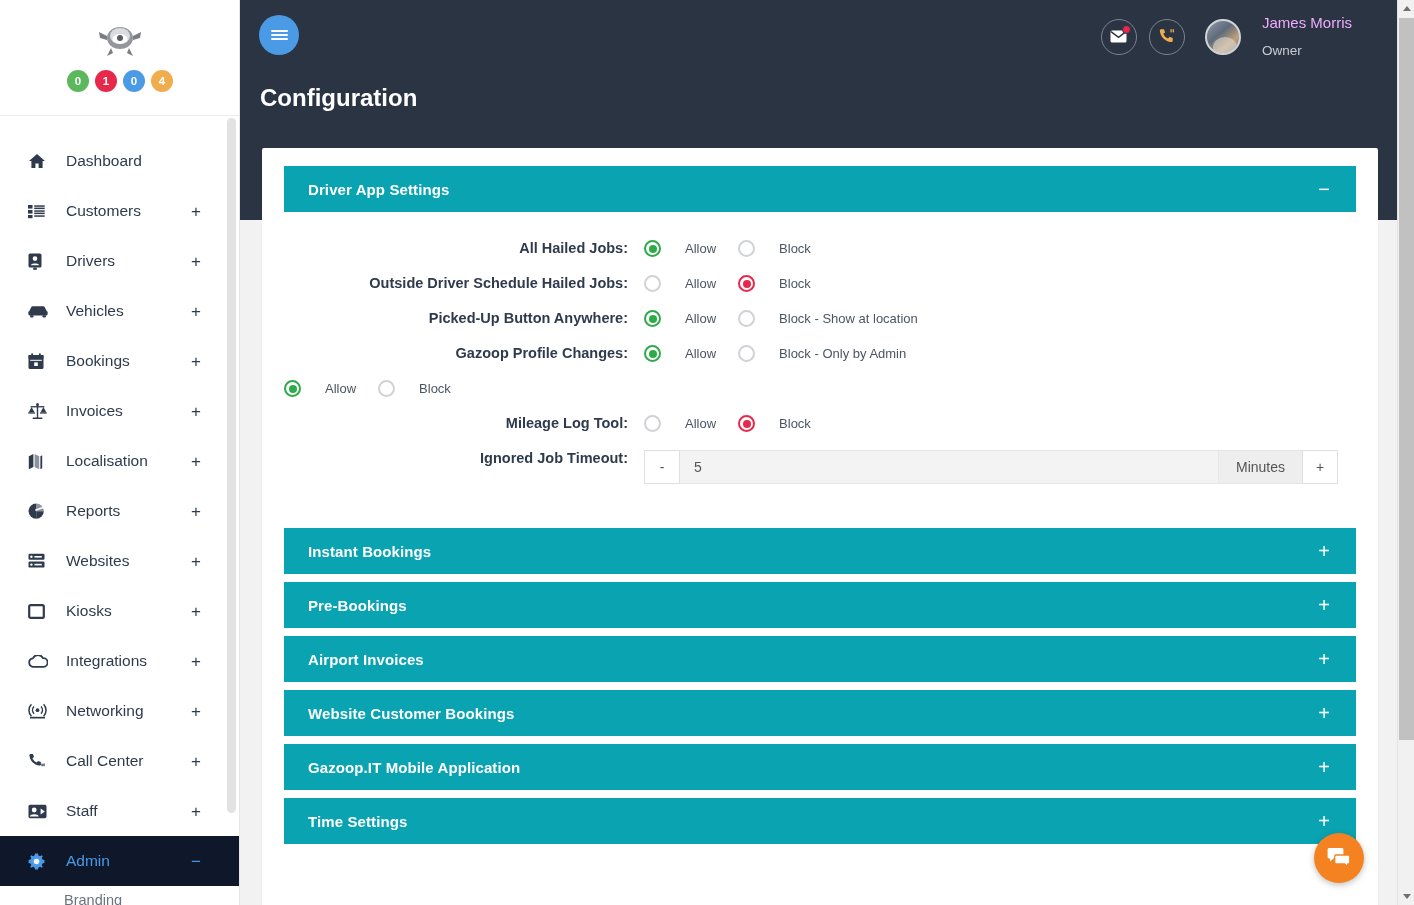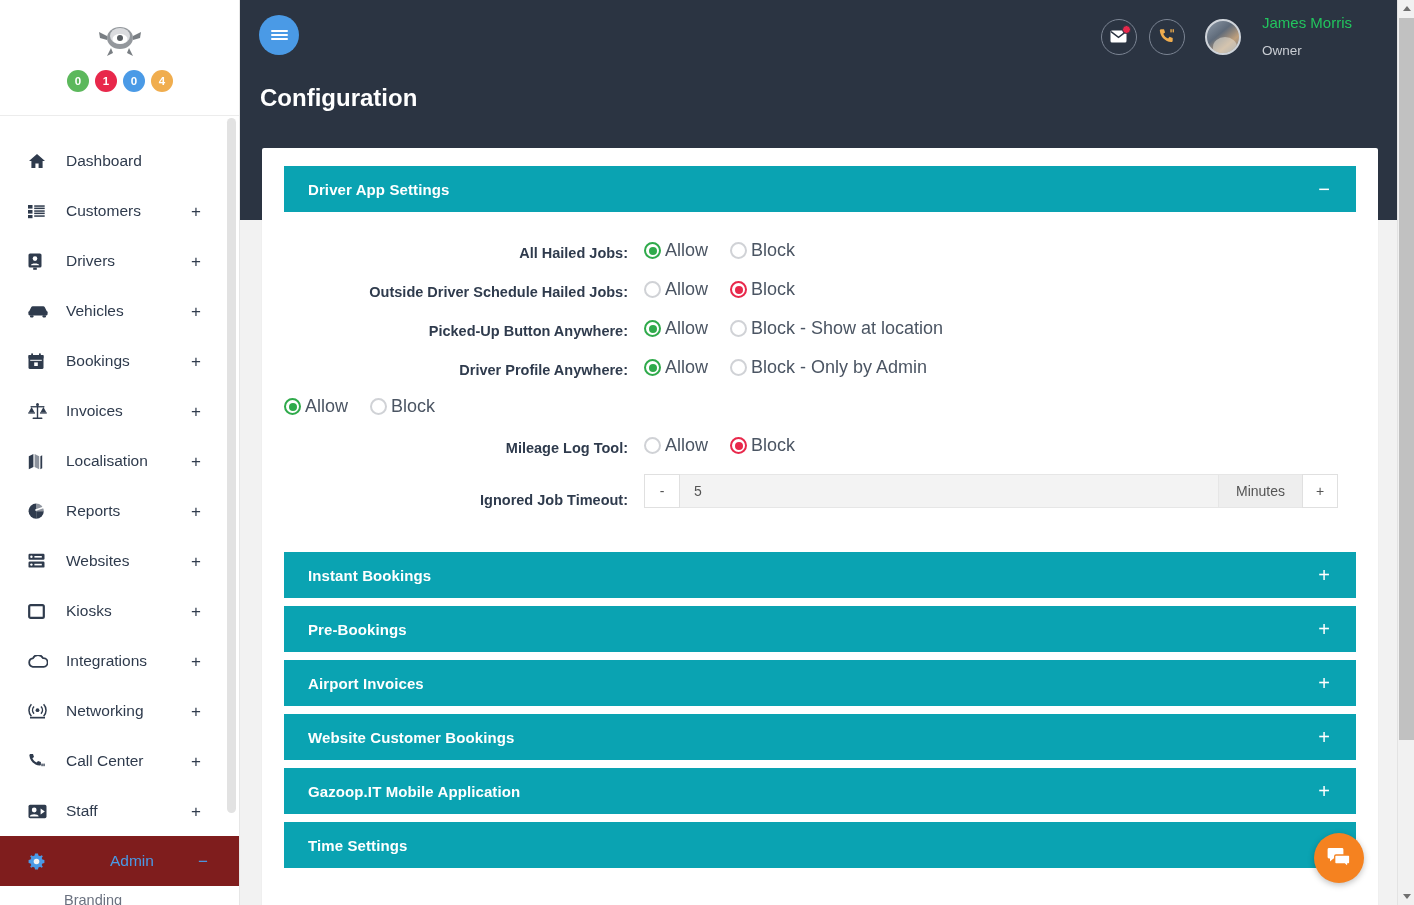--- a/index.html
+++ b/index.html
@@ -49,21 +49,21 @@
   }
 
   .nav-list { padding-top: 20px; }
   .nav-item {
     display: flex; align-items: center;
     height: 50px;
     padding: 0 37px 0 28px;
     cursor: pointer;
     position: relative;
   }
-  .nav-item.active { background: #7f1d1d; gap: 44px; }
+  .nav-item.active { background: #0f172a; }
   .nav-ico {
     width: 22px; height: 20px;
     display: flex; align-items: center; justify-content: flex-start;
     color: #2f3b4d;
     flex: none;
   }
   .nav-item.active .nav-ico { color: #4a9ae6; }
   .nav-ico svg { display: block; }
   .nav-label {
     font-size: 15.5px;
@@ -148,21 +148,21 @@
     border: 2px solid #cfd4da;
     overflow: hidden; position: relative;
     background: linear-gradient(140deg,#8e9aa8 0%,#5f6b7a 40%,#c0a07c 70%,#6d7b8a 100%);
   }
   .avatar::after {
     content:""; position:absolute; left:6px; top:16px;
     width:24px; height:20px; border-radius:50% 50% 0 0;
     background: rgba(230,225,215,0.55);
   }
   .user-block { margin-left: 9px; line-height: 1.2; }
-  .user-name { font-size: 15px; color: #22c55e; }
+  .user-name { font-size: 15px; color: #f0abfc; }
   .user-role { font-size: 13.5px; color: #c9cdd3; margin-top: 11px; }
 
   
   #content {
     position: absolute; left: 0; top: 148px;
     width: 1160px; height: 757px;
   }
   .card {
     margin: 0 22px;
     background: #ffffff;
@@ -182,21 +182,21 @@
     cursor: pointer;
   }
   .panel-title { font-size: 15px; font-weight: bold; letter-spacing: .1px; }
   .panel-toggle {
     font-size: 20px; line-height: 1; font-weight: 400;
     width: 20px; text-align: center;
   }
   .panel-body { padding: 28px 0 18px 0; }
 
   .form-row {
-    display: flex; align-items: flex-end;
+    display: flex; align-items: flex-start;
     margin-bottom: 18px;
   }
   .form-label {
     width: 360px;
     text-align: right;
     padding-right: 16px;
     font-size: 14.5px;
     font-weight: bold;
     color: #2f3b4d;
     flex: none;
@@ -216,21 +216,21 @@
   }
   .radio-dot i {
     display: none;
     width: 8px; height: 8px; border-radius: 50%;
   }
   .radio-opt.on-green .radio-dot { border-color: #2faa4b; }
   .radio-opt.on-green .radio-dot i { display: block; background: #2faa4b; }
   .radio-opt.on-red .radio-dot { border-color: #e8284b; }
   .radio-opt.on-red .radio-dot i { display: block; background: #e8284b; }
   .radio-text {
-    font-size: 18px; color: #4b5563; margin-left: 4px;
+    font-size: 13px; color: #4b5563; margin-left: 24px;
     white-space: nowrap;
   }
 
   .stepper { display: flex; align-items: stretch; width: 694px; height: 34px; }
   .step-btn {
     width: 36px; background: #ffffff;
     border: 1px solid #e0e0e0;
     display: flex; align-items: center; justify-content: center;
     font-size: 14px; color: #555; cursor: pointer;
   }
@@ -591,21 +591,21 @@
                       </span>
                       <span class="radio-text">Allow</span>
                     </label>
                     <label class="radio-opt">
                       <span class="radio-dot"></span>
                       <span class="radio-text">Block - Show at location</span>
                     </label>
                   </div>
                 </div>
                 <div class="form-row">
-                  <div class="form-label">Driver Profile Anywhere:</div>
+                  <div class="form-label">Gazoop Profile Changes:</div>
                   <div class="form-control">
                     <label class="radio-opt on-green">
                       <span class="radio-dot">
                         <i></i>
                       </span>
                       <span class="radio-text">Allow</span>
                     </label>
                     <label class="radio-opt">
                       <span class="radio-dot"></span>
                       <span class="radio-text">Block - Only by Admin</span>

